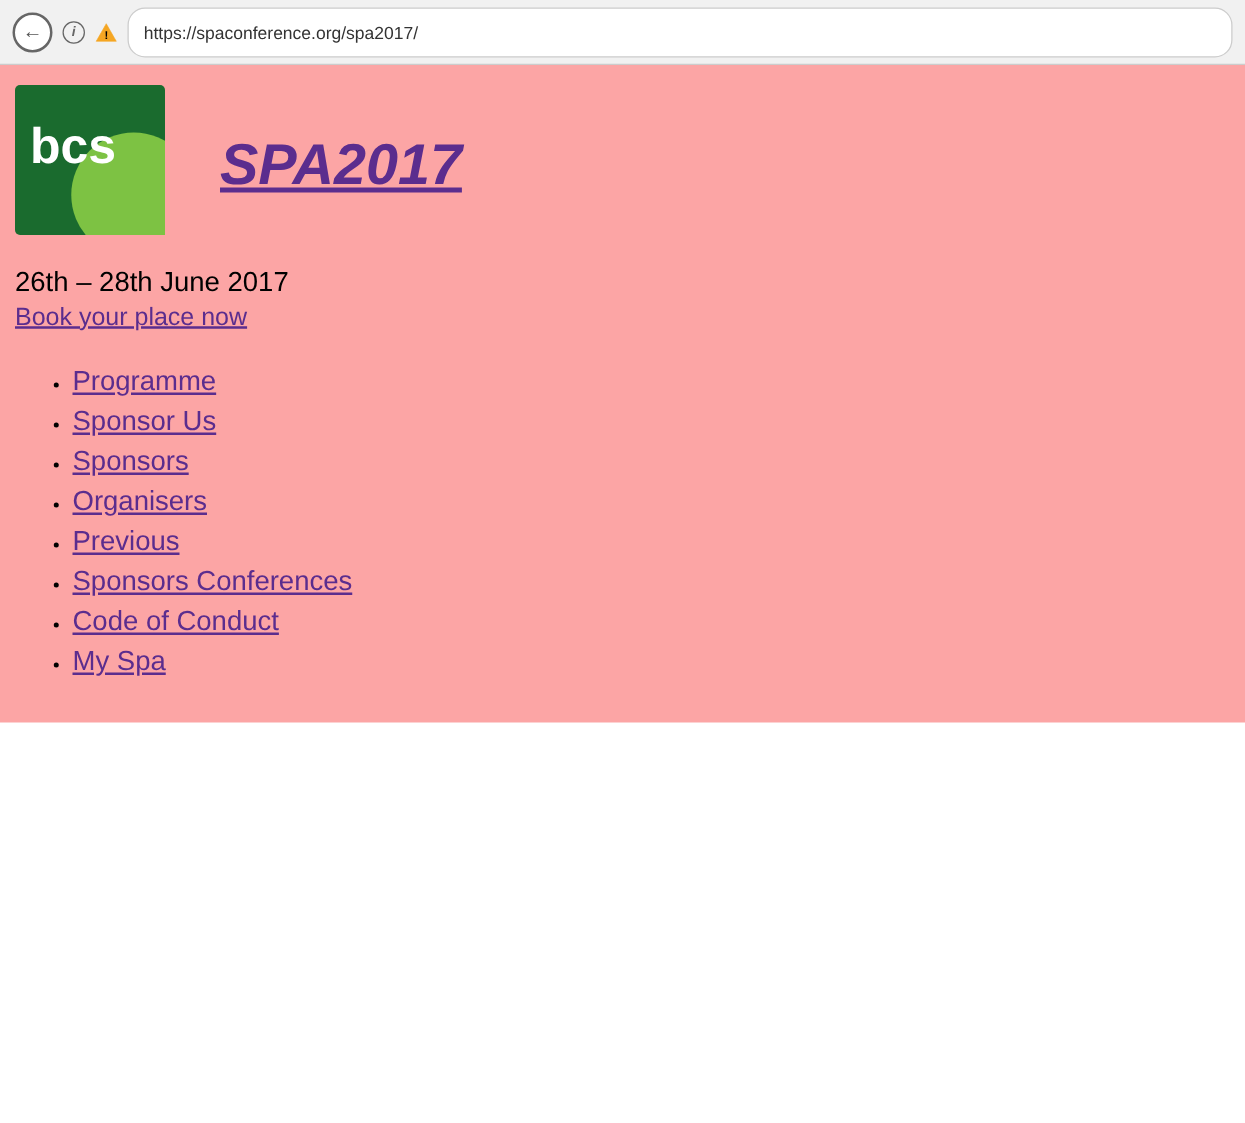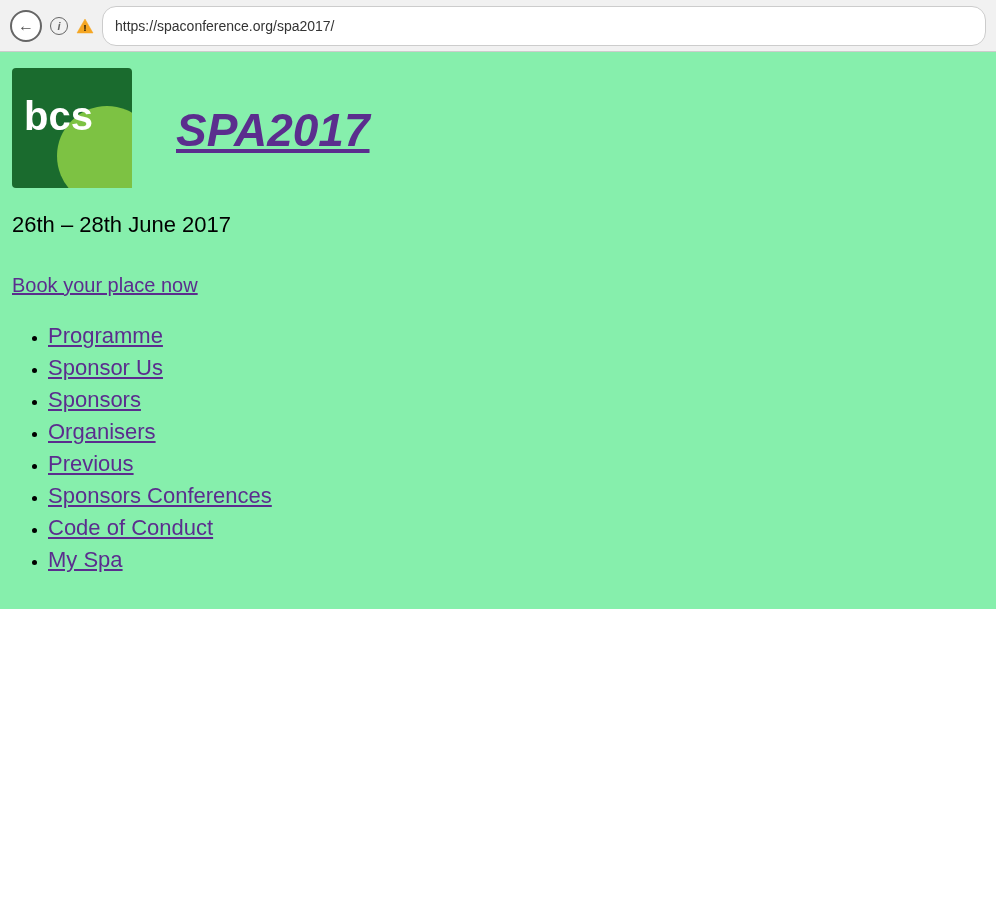--- a/index.html
+++ b/index.html
@@ -77,21 +77,21 @@
       font-family: Arial, sans-serif;
       color: #333;
       background: #fff;
       display: flex;
       align-items: center;
     }
 
     
     .page-content {
       padding: 16px 12px 30px 12px;
-      background: #86efac;
+      background: #fca5a5;
     }
 
     .header-row {
       display: flex;
       align-items: center;
       gap: 20px;
       margin-bottom: 20px;
     }
 
     .site-title-link {
@@ -110,21 +110,21 @@
       font-weight: bold;
       color: #000;
       margin-bottom: 14px;
       font-family: Arial, Helvetica, sans-serif;
       line-height: 1.2;
     }
 
     .conference-dates {
       font-size: 22px;
       color: #000;
-      margin-bottom: 36px;
+      margin-bottom: 4px;
       font-family: Arial, Helvetica, sans-serif;
     }
 
     .book-link {
       font-size: 20px;
       color: #5b2d8e;
       text-decoration: underline;
       cursor: pointer;
       display: inline-block;
       margin-bottom: 26px;
@@ -132,20 +132,21 @@
     }
 
     .nav-list {
       list-style: disc;
       padding-left: 36px;
       margin: 0;
     }
 
     .nav-list li {
       margin-bottom: 6px;
+      margin-left: 10px;
     }
 
     .nav-list li a {
       color: #5b2d8e;
       text-decoration: underline;
       font-size: 22px;
       cursor: pointer;
       font-family: Arial, Helvetica, sans-serif;
     }
   </style>

